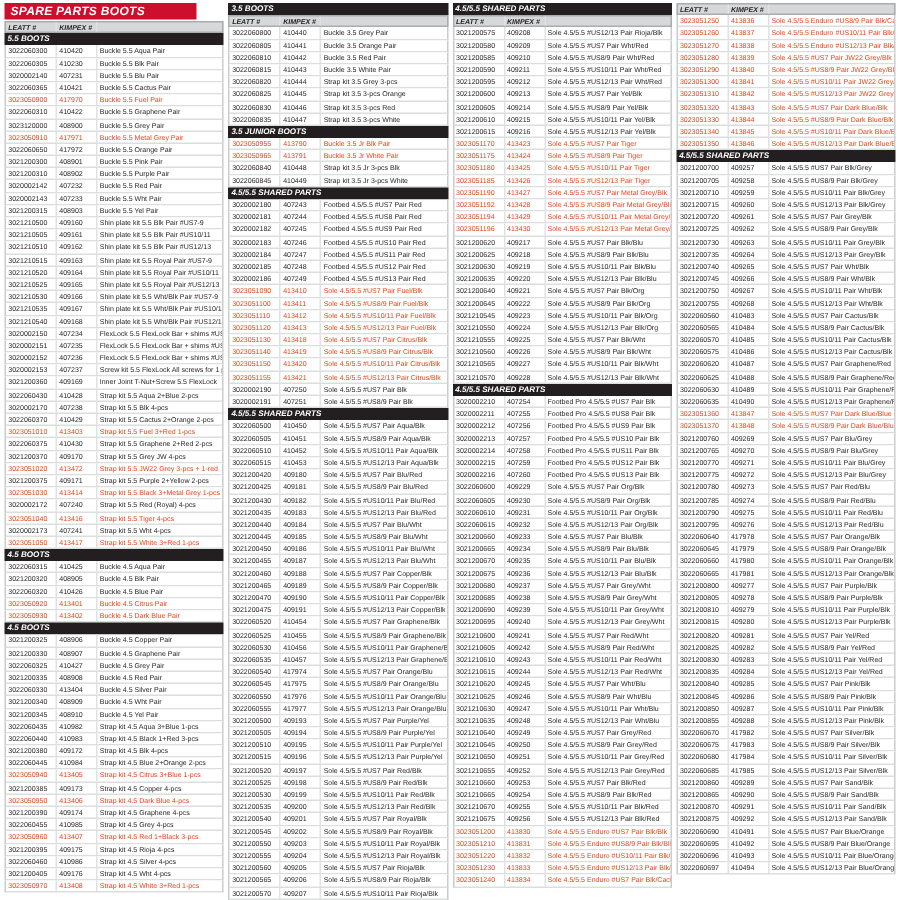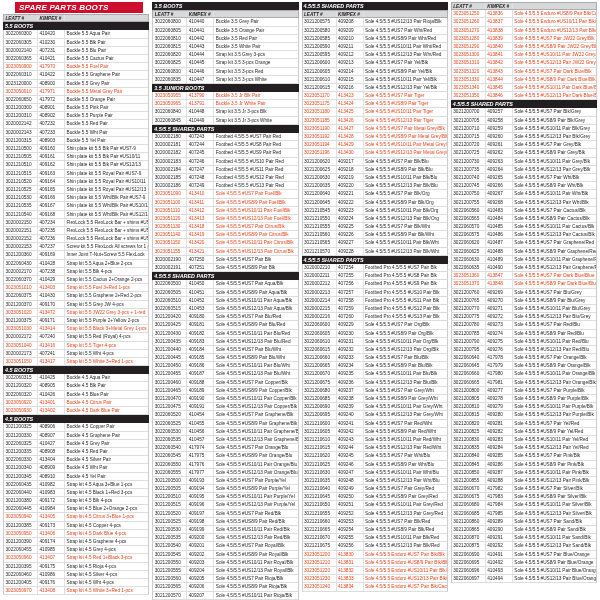--- a/index.html
+++ b/index.html
@@ -3,21 +3,21 @@
 <meta charset="utf-8">
 <style>
   * { margin:0; padding:0; box-sizing:border-box; }
   html,body { width:600px; height:600px; background:#ffffff; overflow:hidden; }
   body { font-family:"Liberation Sans", sans-serif; color:var(--body-text,#231f20); }
   .page { display:flex; gap:3px; padding:2px 3px 0 3px; width:600px; height:600px; }
   .col { flex:1 1 0; min-width:0; }
   .title-bar {
     background:var(--title-bg,#ce0e2d); color:#fff; font-weight:bold; font-style:italic;
     font-size:8px; height:11px; line-height:11px; padding:0 4px; width:128px;
-    margin-bottom:1px; letter-spacing:.2px; white-space:nowrap;margin-left:12px;
+    margin-bottom:1px; letter-spacing:.2px; white-space:nowrap;
   }
   .sec {
     background:var(--section-bg,#231f20); color:#fff; font-weight:bold; font-style:italic;
     font-size:5.4px; height:8.2px; line-height:8.4px; padding:0 2px;
     white-space:nowrap; overflow:hidden;
   }
   .colhead {
     display:flex; background:var(--head-bg,#d7d8d9);
     border:1px solid #aaacad; height:8.2px;
   }

